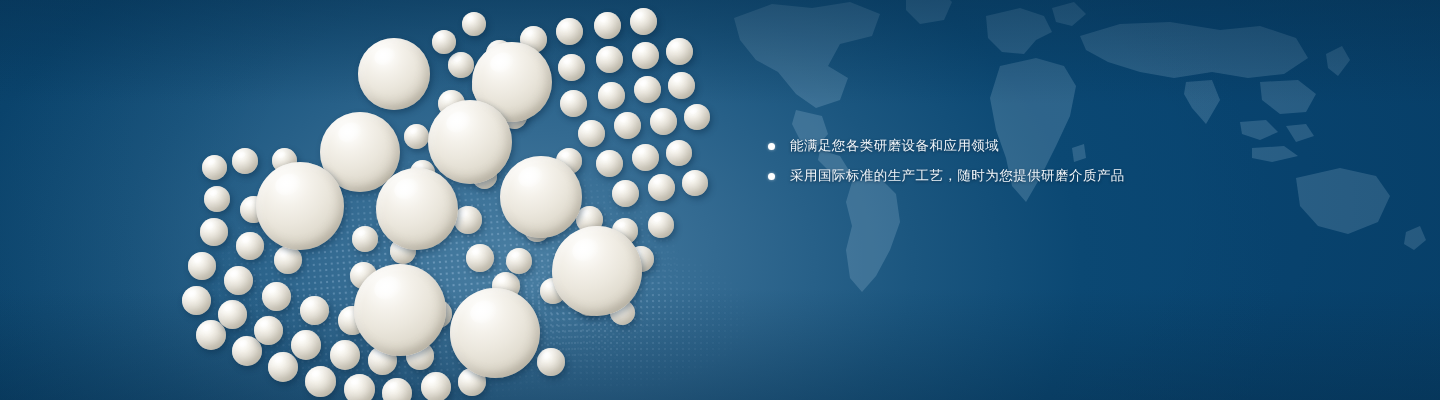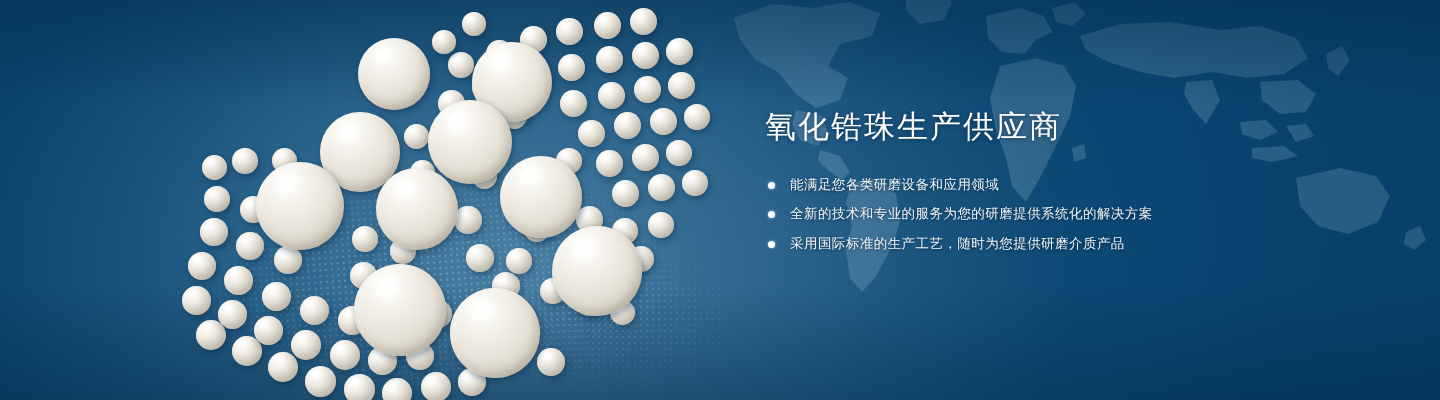--- a/index.html
+++ b/index.html
@@ -292,31 +292,26 @@
     <div class="bead lg" style="left:428px;top:100px;width:84px;height:84px;"></div>
     <div class="bead lg" style="left:256px;top:162px;width:88px;height:88px;"></div>
     <div class="bead lg" style="left:376px;top:168px;width:82px;height:82px;"></div>
     <div class="bead lg" style="left:500px;top:156px;width:82px;height:82px;"></div>
     <div class="bead lg" style="left:354px;top:264px;width:92px;height:92px;"></div>
     <div class="bead lg" style="left:450px;top:288px;width:90px;height:90px;"></div>
     <div class="bead lg" style="left:552px;top:226px;width:90px;height:90px;"></div>
   </div>
 
   <div class="text-block">
-    <h1 class="headline">氧化锆珠生产供应商</h1>
 
     <ul class="bullets">
       <li class="bullet">
         <span class="bullet-dot"></span>
         <span class="bullet-line">能满足您各类研磨设备和应用领域</span>
       </li>
       <li class="bullet">
         <span class="bullet-dot"></span>
-        <span class="bullet-line">全新的技术和专业的服务为您的研磨提供系统化的解决方案</span>
-      </li>
-      <li class="bullet">
-        <span class="bullet-dot"></span>
         <span class="bullet-line">采用国际标准的生产工艺，随时为您提供研磨介质产品</span>
       </li>
     </ul>
   </div>
 
 </div>
 
 </body></html>

